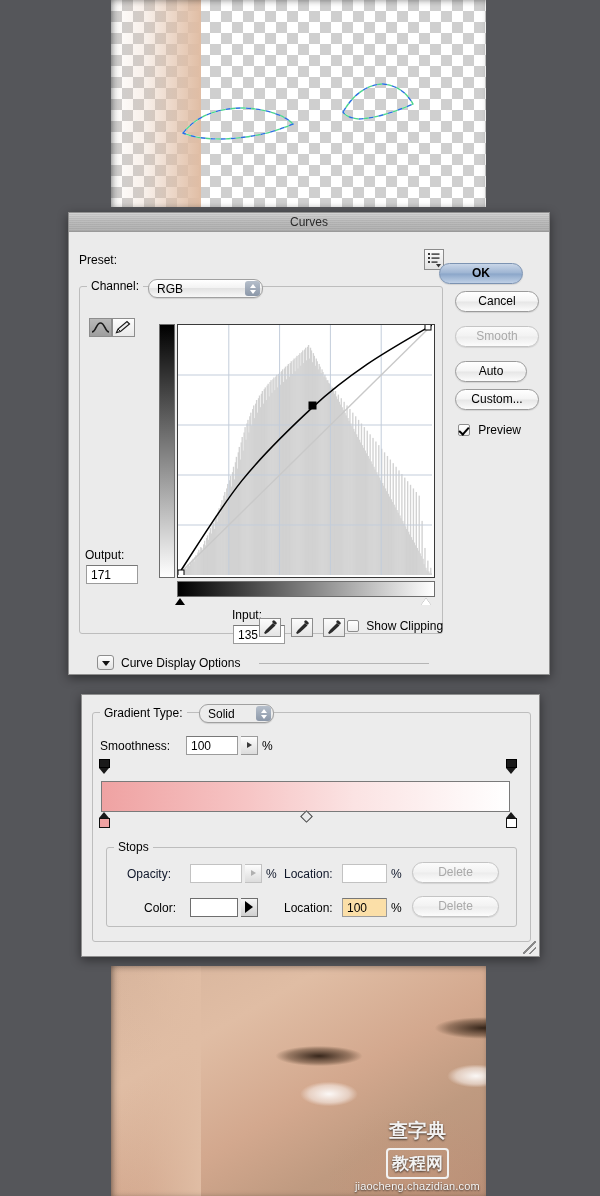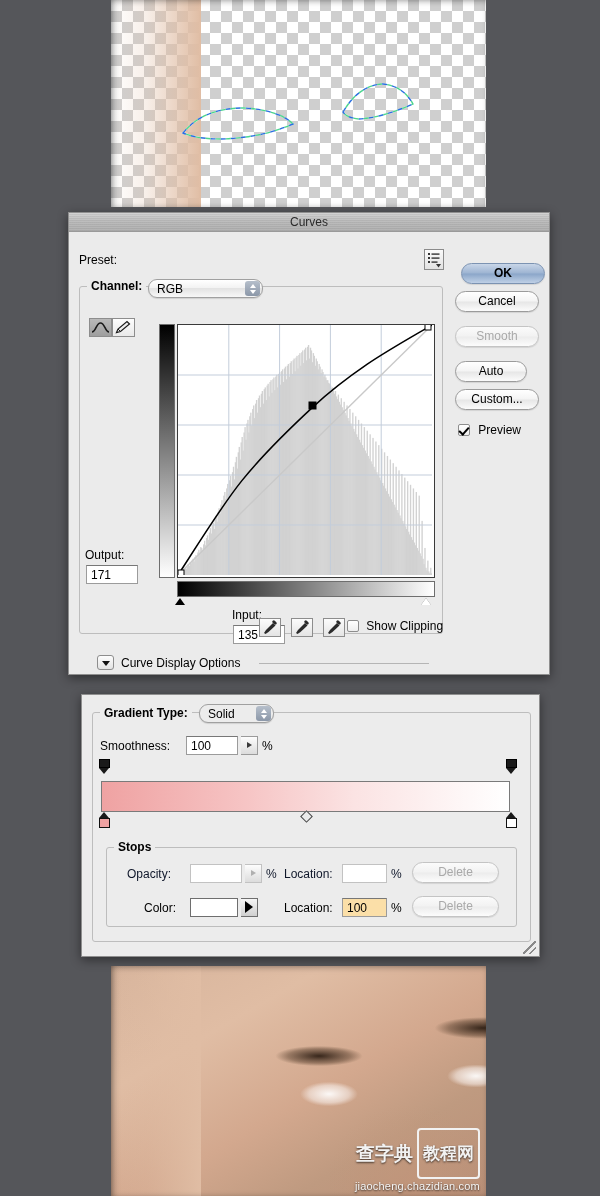--- a/index.html
+++ b/index.html
@@ -124,21 +124,21 @@
   }
   .btn.default{
     background:linear-gradient(#c9d6e8,#9db4d2 48%,#8ba6c9 52%,#bfd0e6);
     border-color:#7c93b2;
     font-weight:bold;
   }
   .btn.disabled{color:#a9a9a9;background:linear-gradient(#fbfbfb,#f2f2f2 48%,#ececec 52%,#fcfcfc);border-color:#c4c4c4;}
 
   
   .group{position:absolute;border:1px solid #bdbdbd;border-radius:3px;}
-  .group-title{position:absolute;background:#ebebeb;padding:0 4px;font-size:12px;font-weight:bold;}
+  .group-title{position:absolute;background:#ebebeb;padding:0 4px;font-size:12px;}
 
   
   .cbox{
     display:inline-block;width:12px;height:12px;box-sizing:border-box;
     background:linear-gradient(#ffffff,#eeeeee);
     border:1px solid #8d8d8d;border-radius:2px;vertical-align:-2px;
     position:relative;
   }
   .cbox.on:after{
     content:"";position:absolute;left:2px;top:0px;width:4px;height:8px;
@@ -241,24 +241,24 @@
       linear-gradient(135deg,transparent 45%,#8a8a8a 45%,#8a8a8a 55%,transparent 55%),
       linear-gradient(135deg,transparent 70%,#8a8a8a 70%,#8a8a8a 80%,transparent 80%);
   }
 
   
   .wm{position:absolute;right:6px;bottom:4px;text-align:right;}
   .wm .cn{
     font-family:"DejaVu Sans", sans-serif;
     font-size:19px;font-weight:bold;color:#f2f2f2;
     text-shadow:0 1px 2px rgba(0,0,0,.7);
-    display:flex;align-items:center;gap:4px;justify-content:flex-end;
+    display:flex;align-items:center;gap:4px;justify-content:flex-end;flex-direction:column;
   }
   .wm .cn .box{
-    border:2px solid #f2f2f2;border-radius:4px;padding:12px 4px;font-size:17px;
+    border:2px solid #f2f2f2;border-radius:4px;padding:2px 4px;font-size:17px;
   }
   .wm .url{
     font-family:"Liberation Sans", sans-serif;
     font-size:11px;color:#f5f5f5;letter-spacing:.2px;
     text-shadow:0 1px 2px rgba(0,0,0,.75);
     margin-top:1px;
   }
 </style>
 </head>
 <body>
@@ -657,21 +657,21 @@
         <span class="cbox"></span>
         <span class="lbl" style="margin-left:4px;">Show Clipping</span>
       </div>
 
       <div class="disclosure" style="left:28px;top:423px;"></div>
       <div class="row" style="left:52px;top:424px;">
         <span class="lbl">Curve Display Options</span>
       </div>
       <div class="hrule" style="left:190px;top:431px;width:170px;"></div>
 
-      <div class="btn default" style="left:392px;top:31px;width:84px;">OK</div>
+      <div class="btn default" style="left:370px;top:31px;width:84px;">OK</div>
       <div class="btn" style="left:386px;top:59px;width:84px;">Cancel</div>
       <div class="btn disabled" style="left:386px;top:94px;width:84px;">Smooth</div>
       <div class="btn" style="left:386px;top:129px;width:72px;">Auto</div>
       <div class="btn" style="left:386px;top:157px;width:84px;">Custom...</div>
       <div class="row" style="left:389px;top:191px;">
         <span class="cbox on"></span>
         <span class="lbl" style="margin-left:5px;">Preview</span>
       </div>
     </div>
   </div>

